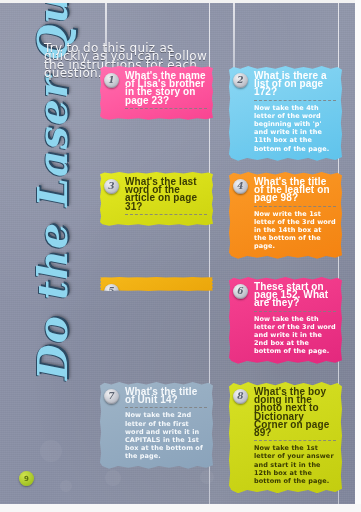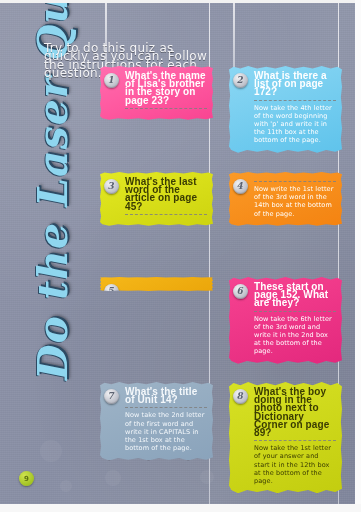--- a/index.html
+++ b/index.html
@@ -101,21 +101,21 @@
     font-size:10px;line-height:8.2px;font-weight:700;
     font-family:Liberation Sans, sans-serif;
     letter-spacing:.1px;
   }
   .card .rule{
     border:0;border-top:1px dashed currentColor;
     opacity:.85;margin:3px 0 3px 0;
     height:0;
   }
   .card .inst{
-    font-size:6.5px;line-height:8.2px;font-weight:400;
+    font-size:6.5px;line-height:8.2px;font-weight:700;
     font-family:"DejaVu Sans", sans-serif;
     letter-spacing:.1px;
   }
   
   .c-pink    {background:linear-gradient(160deg,#ff6fae,#f2468f);color:#ffffff;}
   .c-blue    {background:linear-gradient(160deg,#8ed6f2,#63c2e8);color:#ffffff;}
   .c-lime    {background:linear-gradient(160deg,#e3e82b,#cdd218);color:#3a3c05;}
   .c-orange  {background:linear-gradient(160deg,#f79b2d,#ef8417);color:#ffffff;}
   .c-amber   {background:linear-gradient(160deg,#f2b822,#e8a612);color:#4a3602;}
   .c-magenta {background:linear-gradient(160deg,#f0458f,#dc2a7b);color:#ffffff;}
@@ -173,28 +173,29 @@
       <div class="body">
         <div class="q">What is there a list of on page 172?</div>
         <hr class="rule">
         <div class="inst">Now take the 4th letter of the word beginning with 'p' and write it in the 11th box at the bottom of the page.</div>
       </div>
     </div>
 
     <div class="card c-lime" style="left:100px;top:172px;">
       <div class="badge">3</div>
       <div class="body">
-        <div class="q">What's the last word of the article on page 45?</div>
+        <div class="q">What's the last word of the article on page 31?</div>
         <hr class="rule">
       </div>
     </div>
 
     <div class="card c-orange" style="left:229px;top:172px;">
       <div class="badge">4</div>
       <div class="body">
+        <div class="q">What's the title of the leaflet on page 98?</div>
         <hr class="rule">
         <div class="inst">Now write the 1st letter of the 3rd word in the 14th box at the bottom of the page.</div>
       </div>
     </div>
 
     <div class="card c-amber" style="left:100px;top:277px;">
       <div class="badge">5</div>
     </div>
 
     <div class="card c-magenta" style="left:229px;top:277px;">

